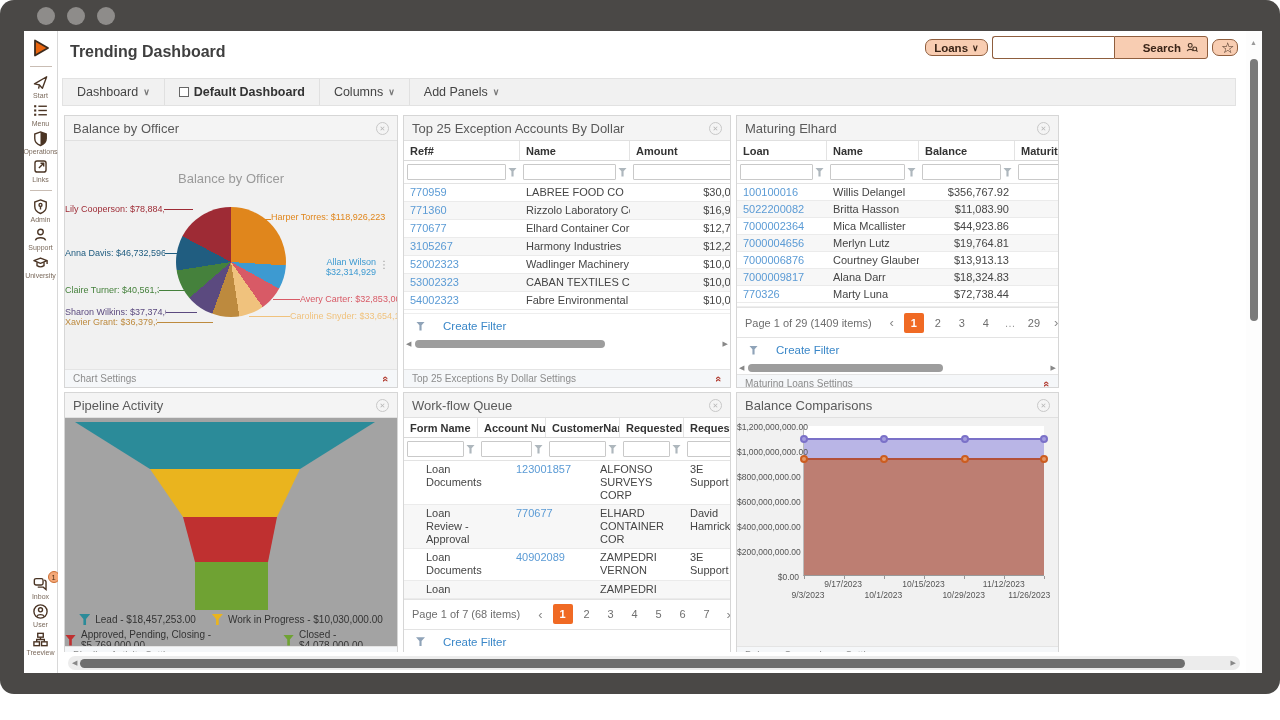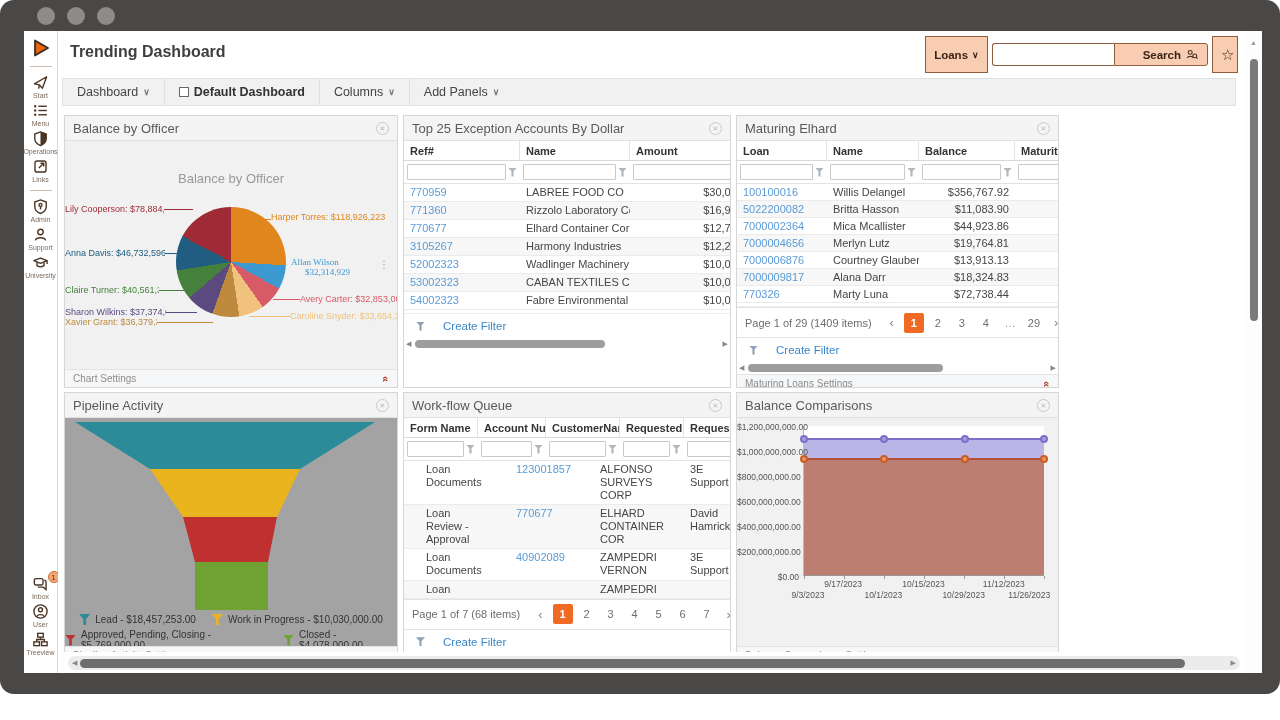--- a/index.html
+++ b/index.html
@@ -17,21 +17,21 @@
   .sb-ic { width:17px; height:17px; }
   .sb-ic svg { width:17px; height:17px; display:block; }
   .sb-label { font-size:7px; color:#7b6a5c; margin-top:1px; white-space:nowrap; }
   .sb-badge { position:absolute; top:-4px; right:-5px; width:12px; height:12px; border-radius:50%; background:#f4a878; border:1px solid #cc6f33; color:#4c2c12; font-size:7.5px; display:flex; align-items:center; justify-content:center; }
   .sb-spacer { flex:1; }
 
   
   .main { position:absolute; left:34px; top:0; right:18px; bottom:0; background:#fff; }
   .page-title { position:absolute; left:12px; top:12px; font-size:16px; font-weight:bold; color:#3f3f3f; }
   .hdr-controls { position:absolute; right:6px; top:5px; display:flex; align-items:center; gap:4px; }
-  .peach-btn { background:#f8cdb2; border:1px solid #8f5e3e; border-radius:0; height:37px; display:flex; align-items:center; gap:4px; padding:0 8px; font-size:11.5px; color:#3a2417; font-weight:bold; cursor:pointer; }
+  .peach-btn { background:#f8cdb2; border:1px solid #8f5e3e; border-radius:7px; height:17px; display:flex; align-items:center; gap:4px; padding:0 8px; font-size:11.5px; color:#3a2417; font-weight:bold; cursor:pointer; }
   .search-wrap { display:flex; align-items:center; }
   .search-input { width:122px; height:23px; border:1px solid #8f5e3e; border-right:none; border-radius:3px 0 0 3px; padding:0 5px; font-size:11px; }
   .search-btn { border-radius:0 3px 3px 0; height:23px;padding-left:28px; }
   .caret { font-size:9px; font-weight:bold; }
   .star-btn { width:26px; }
   .star-glyph { font-size:15px; font-weight:normal; }
 
   .toolbar { position:absolute; left:4px; right:8px; top:47px; height:28px; background:#f1f1f1; border:1px solid #e2e2e2; display:flex; align-items:center; font-size:12.5px; color:#444; }
   .tbi { display:flex; align-items:center; gap:5px; padding:0 14px; height:100%; border-right:1px solid #e0e0e0; cursor:pointer; }
   .tbi .caret { color:#777; }
@@ -295,21 +295,21 @@
             <span class="close-ic">✕</span>
           </div>
           <div class="chart-body" id="pie-body">
             <div class="pie-title">Balance by Officer</div>
             <div class="pie" id="pie-disc" style="left: 111px; top: 66px; background: conic-gradient(rgb(224, 134, 28) 0deg, rgb(224, 134, 28) 93.54deg, rgb(61, 154, 209) 93.54deg, rgb(61, 154, 209) 118.96deg, rgb(216, 90, 102) 118.96deg, rgb(216, 90, 102) 144.8deg, rgb(240, 194, 125) 144.8deg, rgb(240, 194, 125) 171.28deg, rgb(189, 138, 62) 171.28deg, rgb(189, 138, 62) 199.89deg, rgb(91, 74, 127) 199.89deg, rgb(91, 74, 127) 229.29deg, rgb(69, 129, 60) 229.29deg, rgb(69, 129, 60) 261.19deg, rgb(32, 93, 128) 261.19deg, rgb(32, 93, 128) 297.95deg, rgb(158, 43, 53) 297.95deg, rgb(158, 43, 53) 360deg);"></div>
             <span class="pie-menu" style="left: 314px; top: 118px;">⋮</span>
           <div class="pie-label" style="left: 206px; top: 71px; width: 124px; text-align: left; color: rgb(224, 134, 28);">
                 <div>Harper Torres: $118,926,223</div>
               </div>
               <div class="pie-line" style="left: 186px; width: 20px; top: 78px; background: rgb(224, 134, 28);"></div>
-              <div class="pie-label" style="left: 226px; top: 116px; width: 85px; text-align: left; color: rgb(61, 154, 209); font-family: Liberation Serif, serif;">
+              <div class="pie-label" style="left: 226px; top: 116px; width: 85px; text-align: right; color: rgb(61, 154, 209);">
                 <div>Allan Wilson</div>
                 <div style="padding-left: 14px;">$32,314,929</div>
               </div>
               <div class="pie-label" style="left: 235px; top: 153px; width: 97px; text-align: left; color: rgb(216, 90, 102);">
                 <div>Avery Carter: $32,853,008</div>
               </div>
               <div class="pie-line" style="left: 208px; width: 27px; top: 158px; background: rgb(216, 90, 102);"></div>
               <div class="pie-label" style="left: 225px; top: 170px; width: 107px; text-align: left; color: rgb(240, 194, 125);">
                 <div>Caroline Snyder: $33,654,195</div>
               </div>
@@ -447,20 +447,24 @@
           <div class="createfilter">
             <span class="funnel-ic"></span>
             <span>Create Filter</span>
           </div>
           <div class="hscroll">
             <span class="hs-arrow">◀</span>
             <span class="hs-track">
                 <span class="hs-thumb" style="left:2px;width:190px"></span>
               </span>
             <span class="hs-arrow">▶</span>
+          </div>
+          <div class="panel-f">
+            <span>Top 25 Exceptions By Dollar Settings</span>
+            <span class="collapse-ic">«</span>
           </div>
         </section>
 
         <section class="panel">
           <div class="panel-h">
             <span class="panel-title">Maturing Elhard</span>
             <span class="close-ic">✕</span>
           </div>
           <div id="maturing-grid" style="display:flex;flex-direction:column;overflow:hidden;flex:none">
               <div class="ghrow">

